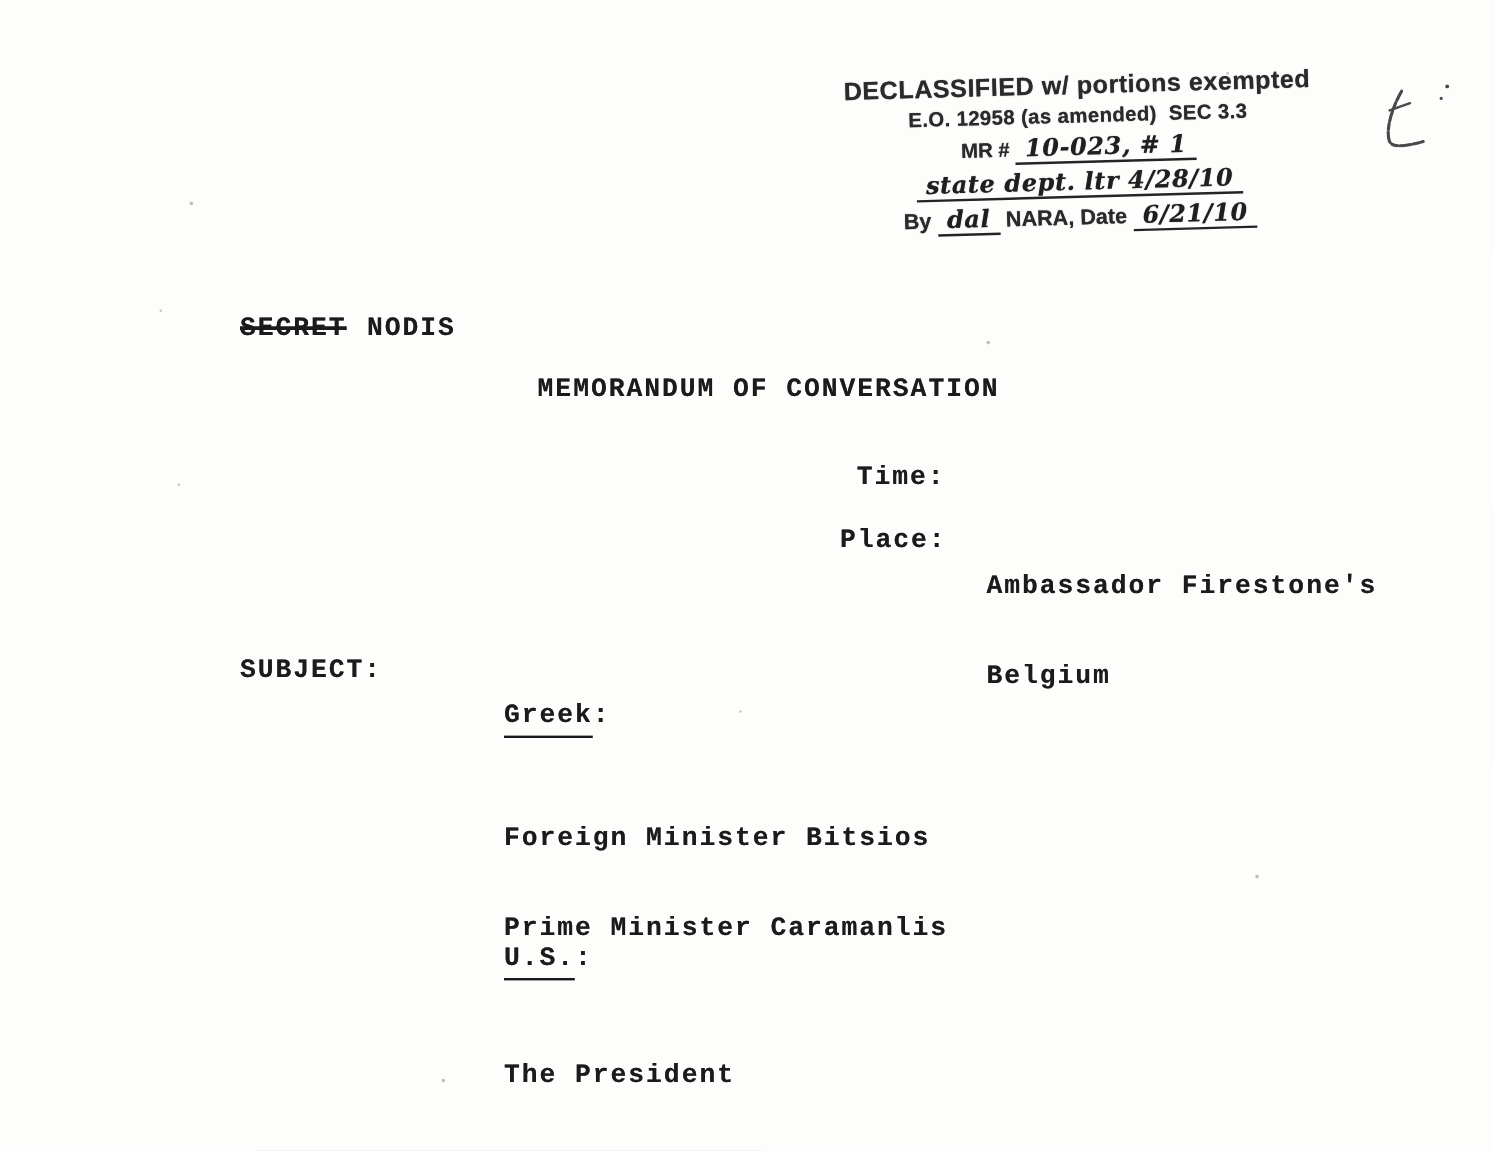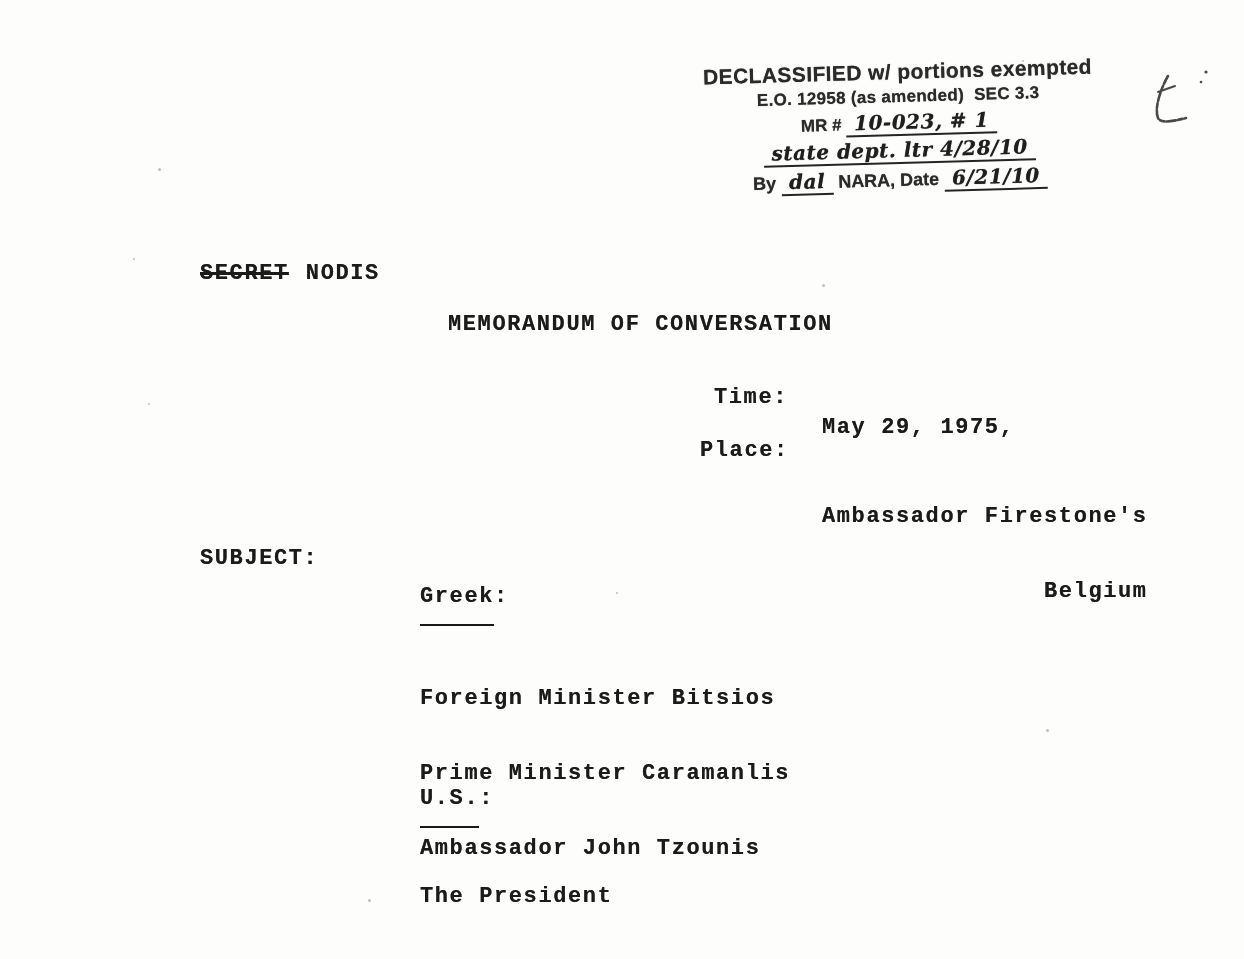--- a/index.html
+++ b/index.html
@@ -10,21 +10,21 @@
     color:#1b1b1b;
   }
   
   .tw {
     position:absolute; font-size:22px; font-weight:600;
     letter-spacing:1.6px; line-height:25px; white-space:pre;
     text-shadow:0 0 0.5px rgba(20,20,20,.65);
   }
   .tw .line { display:block; }
   .struck { text-decoration:line-through; text-decoration-thickness:3px; margin-right:17px; }
-  .uline { border-bottom:2.5px solid #191919; padding-bottom:15px;font-family:Liberation Mono, monospace; }
+  .uline { border-bottom:2.5px solid #191919; padding-bottom:4px;font-family:Liberation Mono, monospace; }
 
   
   .stamp {
     position:absolute; left:693px; top:60px; width:412px;
     text-align:center; transform:rotate(-1.6deg);
     color:#2a2a2a; text-shadow:0 0 0.8px rgba(40,40,40,.8);
   }
   .stampfont { font-family:"Liberation Sans","DejaVu Sans",sans-serif; font-weight:700; }
   .s-line { white-space:pre; }
   .s1 { font-size:21px; letter-spacing:.4px; }
@@ -62,38 +62,36 @@
     <circle cx="78" cy="10" r="1.6" fill="#2a2a2a"></circle>
     <circle cx="73" cy="20" r="1.3" fill="#2a2a2a"></circle>
   </svg>
 
   <div class="tw" style="left:200px; top:261px;"><span class="struck">SECRET</span><span>NODIS</span></div>
 
   <div class="tw" style="left:448px; top:312px;text-align:right;">MEMORANDUM OF CONVERSATION</div>
 
   <div class="tw" style="left:714px; top:349px;margin-top:36px;">Time:</div>
   <div class="tw" style="left:822px; top:365px;">
-    <span class="line">May 29, 1975,</span>
   </div>
 
   <div class="tw" style="left:700px; top:438px;">Place:</div>
-  <div class="tw" style="left:822px; top:454px;text-align:right;">
+  <div class="tw" style="left:822px; top:426px;">
     <span class="line">Ambassador Firestone's</span>
     <span class="line">Belgium</span>
   </div>
 
   <div class="tw" style="left:200px; top:546px;">SUBJECT:</div>
 
 
   <div class="tw" style="left:420px; top:584px;"><span class="uline">Greek</span><span>:</span></div>
 
   <div class="tw" style="left:420px; top:636px;">
     <span class="line">Foreign Minister Bitsios</span>
     <span class="line">Prime Minister Caramanlis</span>
-    <span class="line">Ambassador John Tzounis</span>
     
   </div>
 
   <div class="tw" style="left:420px; top:786px;"><span class="uline">U.S.</span><span>:</span></div>
 
   <div class="tw" style="left:420px; top:834px;">
     <span class="line">The President</span>
     
     
     

